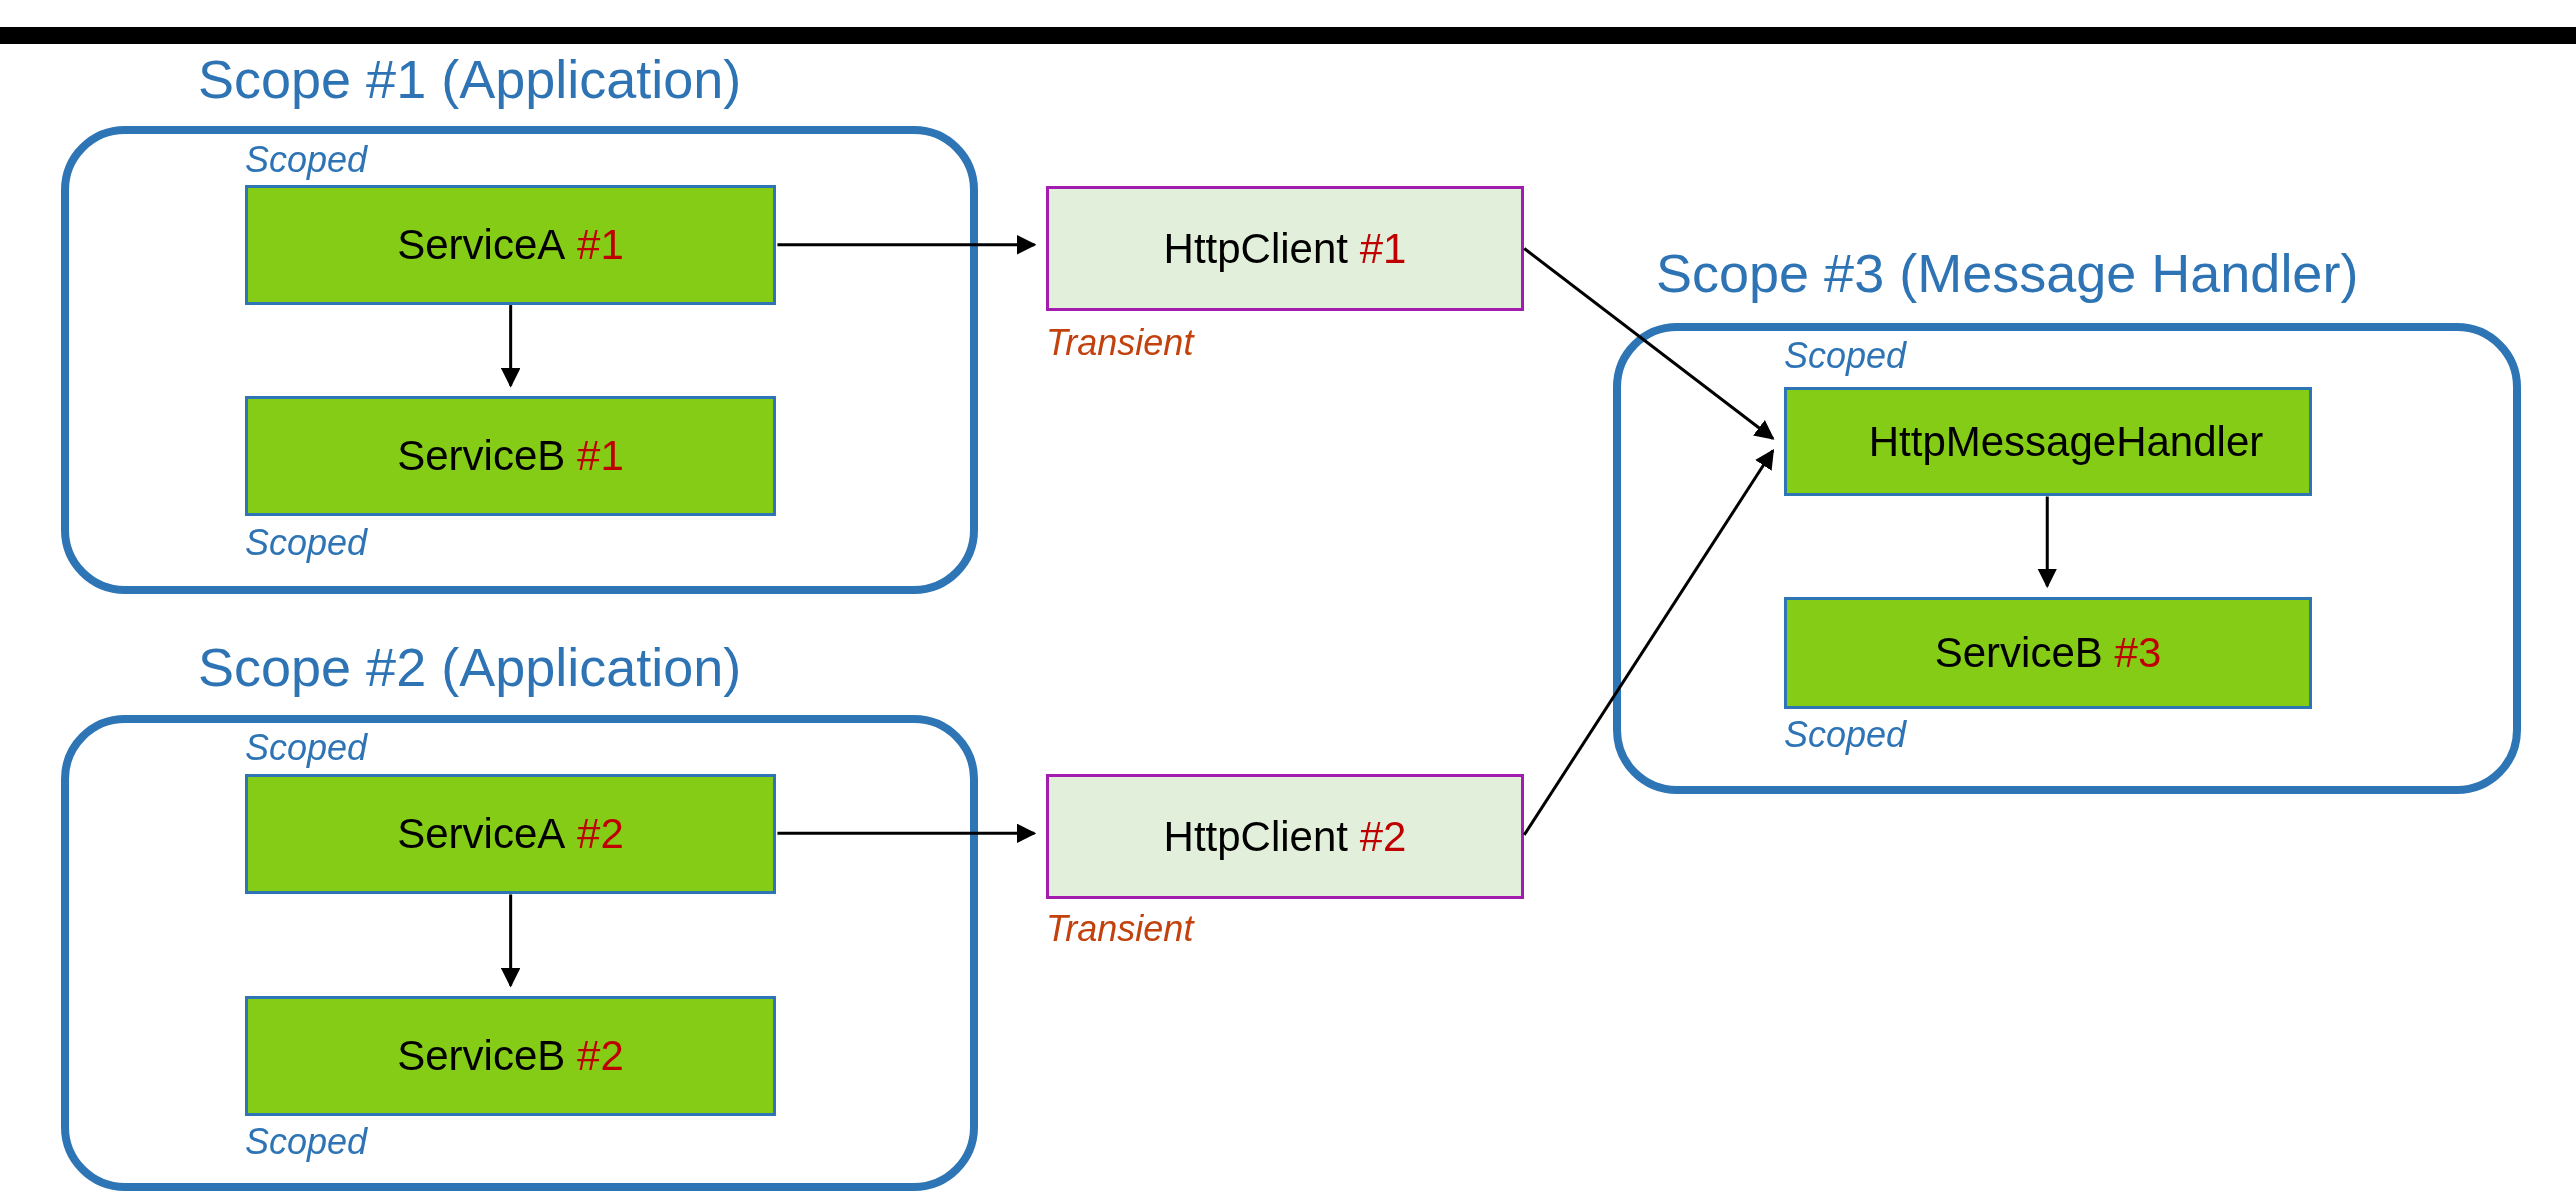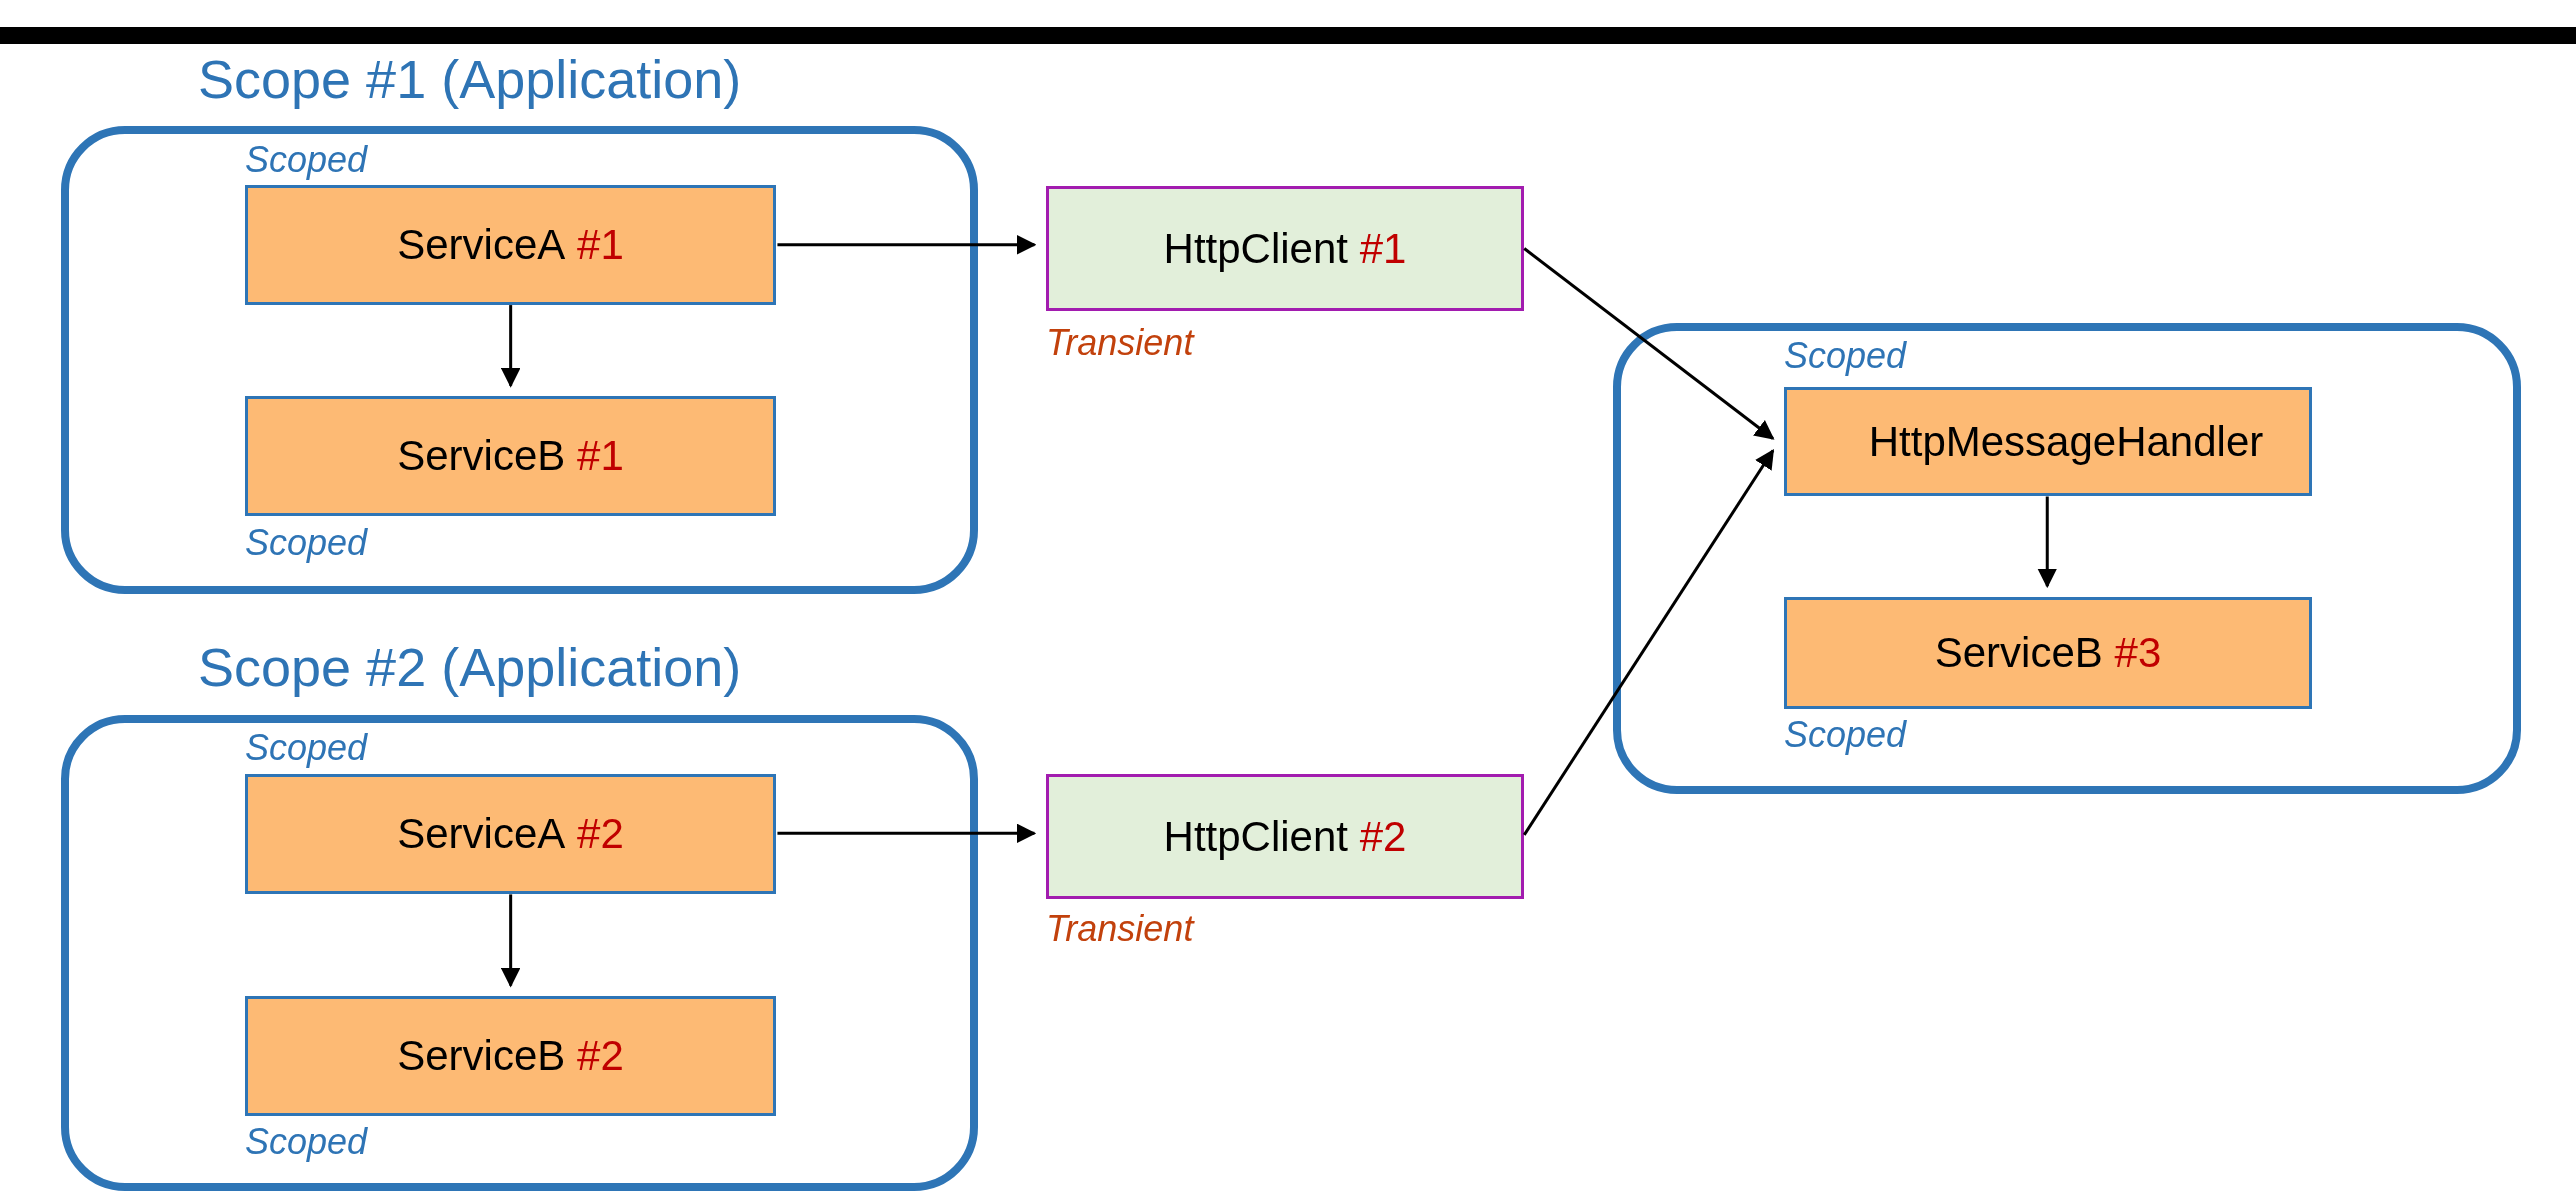--- a/index.html
+++ b/index.html
@@ -45,21 +45,21 @@
   .node, .client {
     position: absolute;
     display: flex;
     align-items: center;
     justify-content: center;
     font-size: 42px;
     color: #000000;
     white-space: nowrap;
   }
   .node {
-    background: #fdba74;
+    background: #84cc16;
     border: 3px solid #2E75B6;
   }
   .client {
     background: #E2EFDA;
     border: 3px solid #a21caf;
   }
   .inst {
     color: #C00000;
     margin-left: 0.28em;
   }
@@ -119,20 +119,21 @@
     <span class="inst">#1</span>
   </div>
   <div class="sub green" style="left:1046px; top:296px; width:478px;">Transient</div>
 
   <div class="client" style="left:1046px; top:747px; width:478px; height:125px;">
     <span>HttpClient</span>
     <span class="inst">#2</span>
   </div>
   <div class="sub green" style="left:1046px; top:882px; width:478px;">Transient</div>
 
+  <div class="title" style="left:1656px; top:217px;">Scope #3 (Message Handler)</div>
 
   <div class="scope" style="left:1613px; top:296px; width:908px; height:471px;"></div>
 
   <div class="sub blue" style="left:1784px; top:309px; width:528px;">Scoped</div>
 
   <div class="node" style="left:1784px; top:360px; width:528px; height:109px;padding-left:36px;">
     <span>HttpMessageHandler</span>
   </div>
 
   <div class="node" style="left:1784px; top:570px; width:528px; height:112px;">

